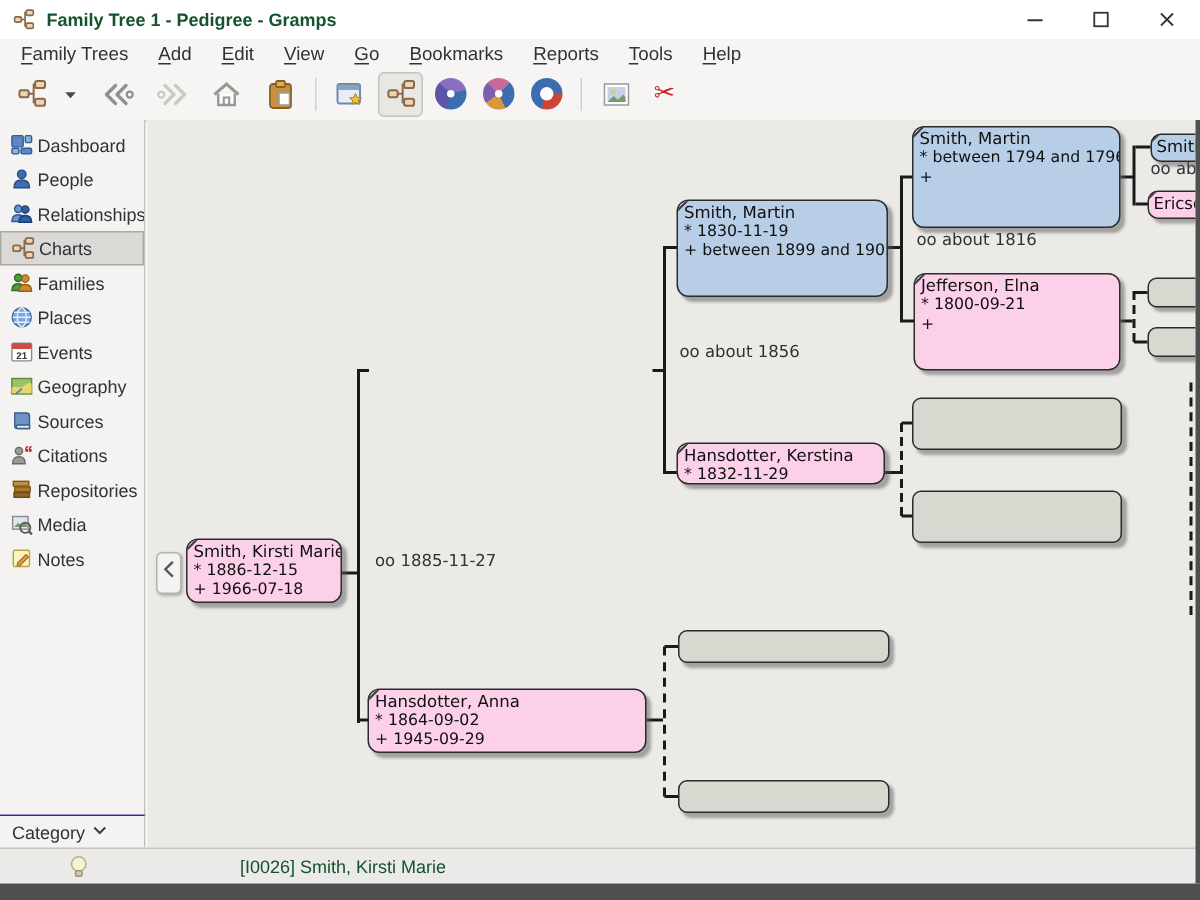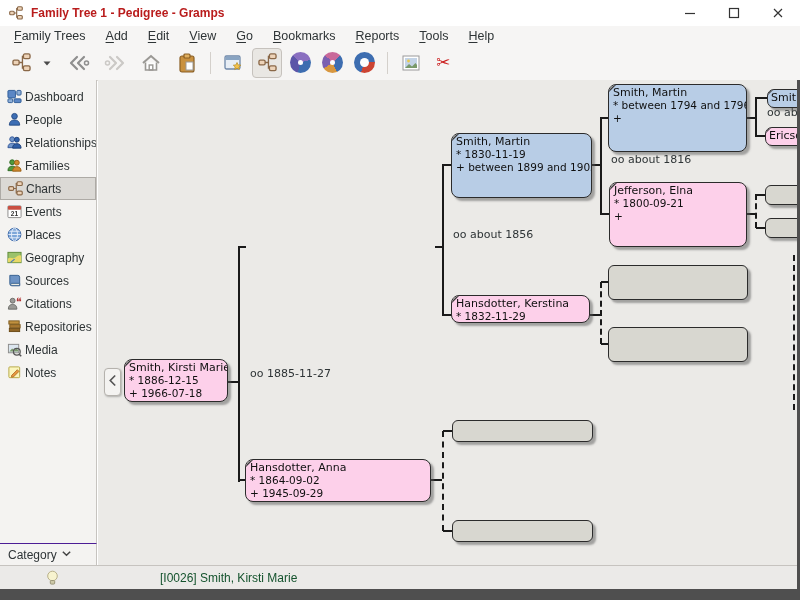--- a/index.html
+++ b/index.html
@@ -5,21 +5,21 @@
   html,body{margin:0;padding:0;}
   #app{position:relative;width:800px;height:600px;background:#ffffff;overflow:hidden;
        font-family:"Liberation Sans",sans-serif;color:#2e3436;
        --male:#b8cde6;--female:#fdd0ea;--unknown:#d8d7d0;--canvas:#ebeae7;}
   u{text-decoration:underline;text-underline-offset:2px;}
 
   
   #titlebar{position:absolute;left:0;top:0;width:800px;height:26px;background:#fff;
             border-bottom:1px solid #eceae7;display:flex;align-items:center;}
   #titlebar .app-icon{margin-left:9px;display:flex;}
-  #titlebar .title-text{margin-left:8px;font-size:12px;font-weight:bold;color:#b91c1c;}
+  #titlebar .title-text{margin-left:8px;font-size:12px;font-weight:bold;color:#14532d;}
   .winctl{margin-left:auto;display:flex;height:26px;}
   .winbtn{width:44px;height:26px;display:flex;align-items:center;justify-content:center;}
 
   
   #menubar{position:absolute;left:0;top:26px;width:800px;height:19px;background:#f6f5f4;
            display:flex;align-items:center;padding-left:4px;font-size:12.5px;}
   .menu-item{padding:1px 10px;white-space:nowrap;}
 
   
   #toolbar{position:absolute;left:0;top:45px;width:800px;height:35px;background:#f6f5f4;
@@ -244,63 +244,63 @@
       <span class="si">
           <svg width="15" height="15" viewBox="0 0 16 16">
             <circle cx="5.5" cy="4.5" r="2.6" fill="#6f94c9" stroke="#33589a"></circle>
             <path d="M1 13.5c0-3.5 2-4.8 4.5-4.8S10 10 10 13.5z" fill="#6f94c9" stroke="#33589a"></path>
             <circle cx="10.5" cy="5" r="2.6" fill="#2f5fa8" stroke="#1d3f78"></circle>
             <path d="M6 14c0-3.5 2-4.8 4.5-4.8s4.5 1.3 4.5 4.8z" fill="#2f5fa8" stroke="#1d3f78"></path>
           </svg>
         </span>
       <span>Relationships</span>
     </div>
-    <div class="sitem">
-      <span class="si">
-          <svg width="15" height="15" viewBox="0 0 16 16">
-            <circle cx="5.5" cy="4.5" r="2.6" fill="#4f9a3c" stroke="#2f6a24"></circle>
-            <path d="M1 13.5c0-3.5 2-4.8 4.5-4.8S10 10 10 13.5z" fill="#4f9a3c" stroke="#2f6a24"></path>
-            <circle cx="10.5" cy="5" r="2.6" fill="#d08a2e" stroke="#9a6018"></circle>
-            <path d="M6 14c0-3.5 2-4.8 4.5-4.8s4.5 1.3 4.5 4.8z" fill="#d08a2e" stroke="#9a6018"></path>
-          </svg>
-        </span>
-      <span>Families</span>
-    </div>
     <div class="sitem selected">
       <span class="si">
           <svg width="15" height="15" viewBox="0 0 20 20">
             <g fill="#edd3b8" stroke="#8a6848" stroke-width="1.6">
               <rect x="1" y="7.5" width="6.5" height="5" rx="1.5"></rect>
               <rect x="12" y="1" width="7" height="5" rx="1.5"></rect>
               <rect x="12" y="13.5" width="7" height="5" rx="1.5"></rect>
             </g>
             <path d="M7.5 10h3.5m0 0V3.5H12m-1 6.5V16h1" fill="none" stroke="#8a6848" stroke-width="1.6"></path>
           </svg>
         </span>
       <span>Charts</span>
     </div>
     <div class="sitem">
       <span class="si">
           <svg width="15" height="15" viewBox="0 0 16 16">
+            <circle cx="5.5" cy="4.5" r="2.6" fill="#4f9a3c" stroke="#2f6a24"></circle>
+            <path d="M1 13.5c0-3.5 2-4.8 4.5-4.8S10 10 10 13.5z" fill="#4f9a3c" stroke="#2f6a24"></path>
+            <circle cx="10.5" cy="5" r="2.6" fill="#d08a2e" stroke="#9a6018"></circle>
+            <path d="M6 14c0-3.5 2-4.8 4.5-4.8s4.5 1.3 4.5 4.8z" fill="#d08a2e" stroke="#9a6018"></path>
+          </svg>
+        </span>
+      <span>Families</span>
+    </div>
+    <div class="sitem">
+      <span class="si">
+          <svg width="15" height="15" viewBox="0 0 16 16">
+            <circle cx="8" cy="8" r="6.8" fill="#7da7d9" stroke="#3c68a8"></circle>
+            <ellipse cx="8" cy="8" rx="3.2" ry="6.8" fill="none" stroke="#e6eefa"></ellipse>
+            <path d="M1.5 8h13M2.5 4.5h11M2.5 11.5h11" stroke="#e6eefa" fill="none"></path>
+          </svg>
+        </span>
+      <span>Places</span>
+    </div>
+    <div class="sitem">
+      <span class="si">
+          <svg width="15" height="15" viewBox="0 0 16 16">
             <rect x="1" y="2" width="14" height="12.5" rx="1" fill="#fff" stroke="#8a8a8a"></rect>
             <rect x="1" y="2" width="14" height="4" rx="1" fill="#c94f42"></rect>
             <text x="8" y="13" text-anchor="middle" font-size="7" font-weight="bold" fill="#333">21</text>
           </svg>
         </span>
       <span>Events</span>
-    </div>
-    <div class="sitem">
-      <span class="si">
-          <svg width="15" height="15" viewBox="0 0 16 16">
-            <circle cx="8" cy="8" r="6.8" fill="#7da7d9" stroke="#3c68a8"></circle>
-            <ellipse cx="8" cy="8" rx="3.2" ry="6.8" fill="none" stroke="#e6eefa"></ellipse>
-            <path d="M1.5 8h13M2.5 4.5h11M2.5 11.5h11" stroke="#e6eefa" fill="none"></path>
-          </svg>
-        </span>
-      <span>Places</span>
     </div>
     <div class="sitem">
       <span class="si">
           <svg width="15" height="15" viewBox="0 0 16 16">
             <rect x="1" y="2.5" width="14" height="11" fill="#9bc26b" stroke="#5d8a36"></rect>
             <path d="M1 9c3-2 5 1 8-1s4-3 6-2v7H1z" fill="#e8d868"></path>
             <path d="M4 13.5c1-2 3-2 4-4" stroke="#4f7fb5" stroke-width="1.3" fill="none"></path>
           </svg>
         </span>
       <span>Geography</span>

